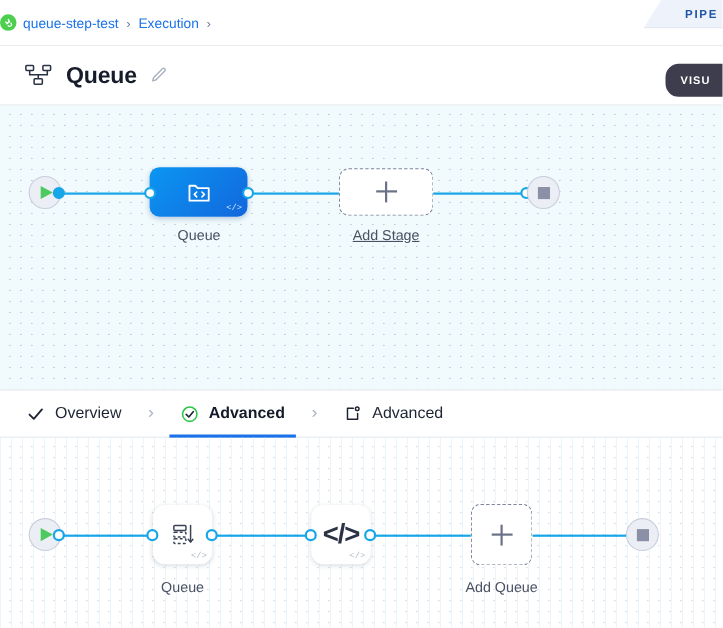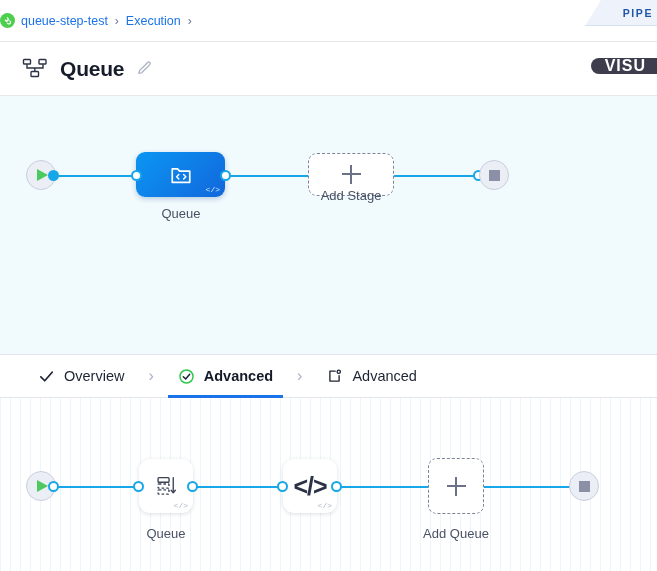--- a/index.html
+++ b/index.html
@@ -53,24 +53,24 @@
     border-bottom: 1px solid #e6e8eb;
   }
   .title-icon { width: 26px; height: 22px; flex: none; color: #2b3245; }
   .page-title {
     font-size: 21px; font-weight: bold; color: #171c2b; letter-spacing: -0.2px;
   }
   .edit-icon { width: 17px; height: 17px; color: #aab2c0; cursor: pointer; flex: none; }
 
   .vis-badge {
     position: absolute; right: 0; top: 58px;
-    height: 16px; padding: 0 11px 0 14px;
+    height: 30px; padding: 0 11px 0 14px;
     background: #3d3d4e; border-radius: 12px 0 0 12px;
     display: flex; align-items: center;
-    color: #fff; font-size: 16px; font-weight: bold; letter-spacing: 1px;
+    color: #fff; font-size: 10px; font-weight: bold; letter-spacing: 1px;
     white-space: nowrap; overflow: hidden; z-index: 5;
   }
 
   
   .canvas {
     position: absolute; left: 0; width: 657px; overflow: hidden;
   }
   .canvas-top {
     top: 96px; height: 258px;
     background-color: #f1fafc;
@@ -153,21 +153,21 @@
     font-size: 8px; color: #aeb4c2; font-family: "Liberation Mono", monospace;
   }
   .sleep-glyph {
     font-size: 25px; font-weight: bold; color: #2b3245;
     font-family: "Liberation Sans", sans-serif; letter-spacing: -1px;
   }
 
   
   .tab-bar {
     position: absolute; top: 354px; left: 0; width: 657px; height: 44px;
-    background: #fff; display: flex; align-items: center; padding-left: 36px;
+    background: #fff; display: flex; align-items: center; padding-left: 22px;
     border-top: 1px solid #e3e6ea; border-bottom: 1px solid #e3e6ea;
   }
   .tab {
     display: flex; align-items: center; gap: 9px; height: 44px;
     cursor: pointer; position: relative; padding: 0 2px;
   }
   .tab-label { font-size: 14.5px; color: #1e2433; white-space: nowrap; }
   .tab.active .tab-label { font-weight: bold; color: #141a28; }
   .tab.active::after {
     content: ''; position: absolute; left: -8px; right: -8px; bottom: 0;
@@ -242,21 +242,21 @@
       </svg>
       <span class="code-badge">&lt;/&gt;</span>
     </div>
     <div class="port" style="left:131px; top:74px;"></div>
     <div class="port" style="left:220px; top:74px;"></div>
     <div class="node-label" style="left:116px; top:110px; width:130px;">Queue</div>
 
     <div class="add-node" style="left:308px; top:57px; width:86px; height:43px;">
       <span class="plus"></span>
     </div>
-    <div class="node-label" style="left:286px; top:92px; width:130px;">Add Stage</div>
+    <div class="node-label" style="left:286px; top:110px; width:130px;text-decoration:underline;">Add Stage</div>
 
     <div class="port" style="left:473px; top:74px;"></div>
     <div class="terminal" style="left:479px; top:64px;">
       <span class="stop-sq"></span>
     </div>
   </div>
 
   <div class="tab-bar">
 
     <div class="tab">

